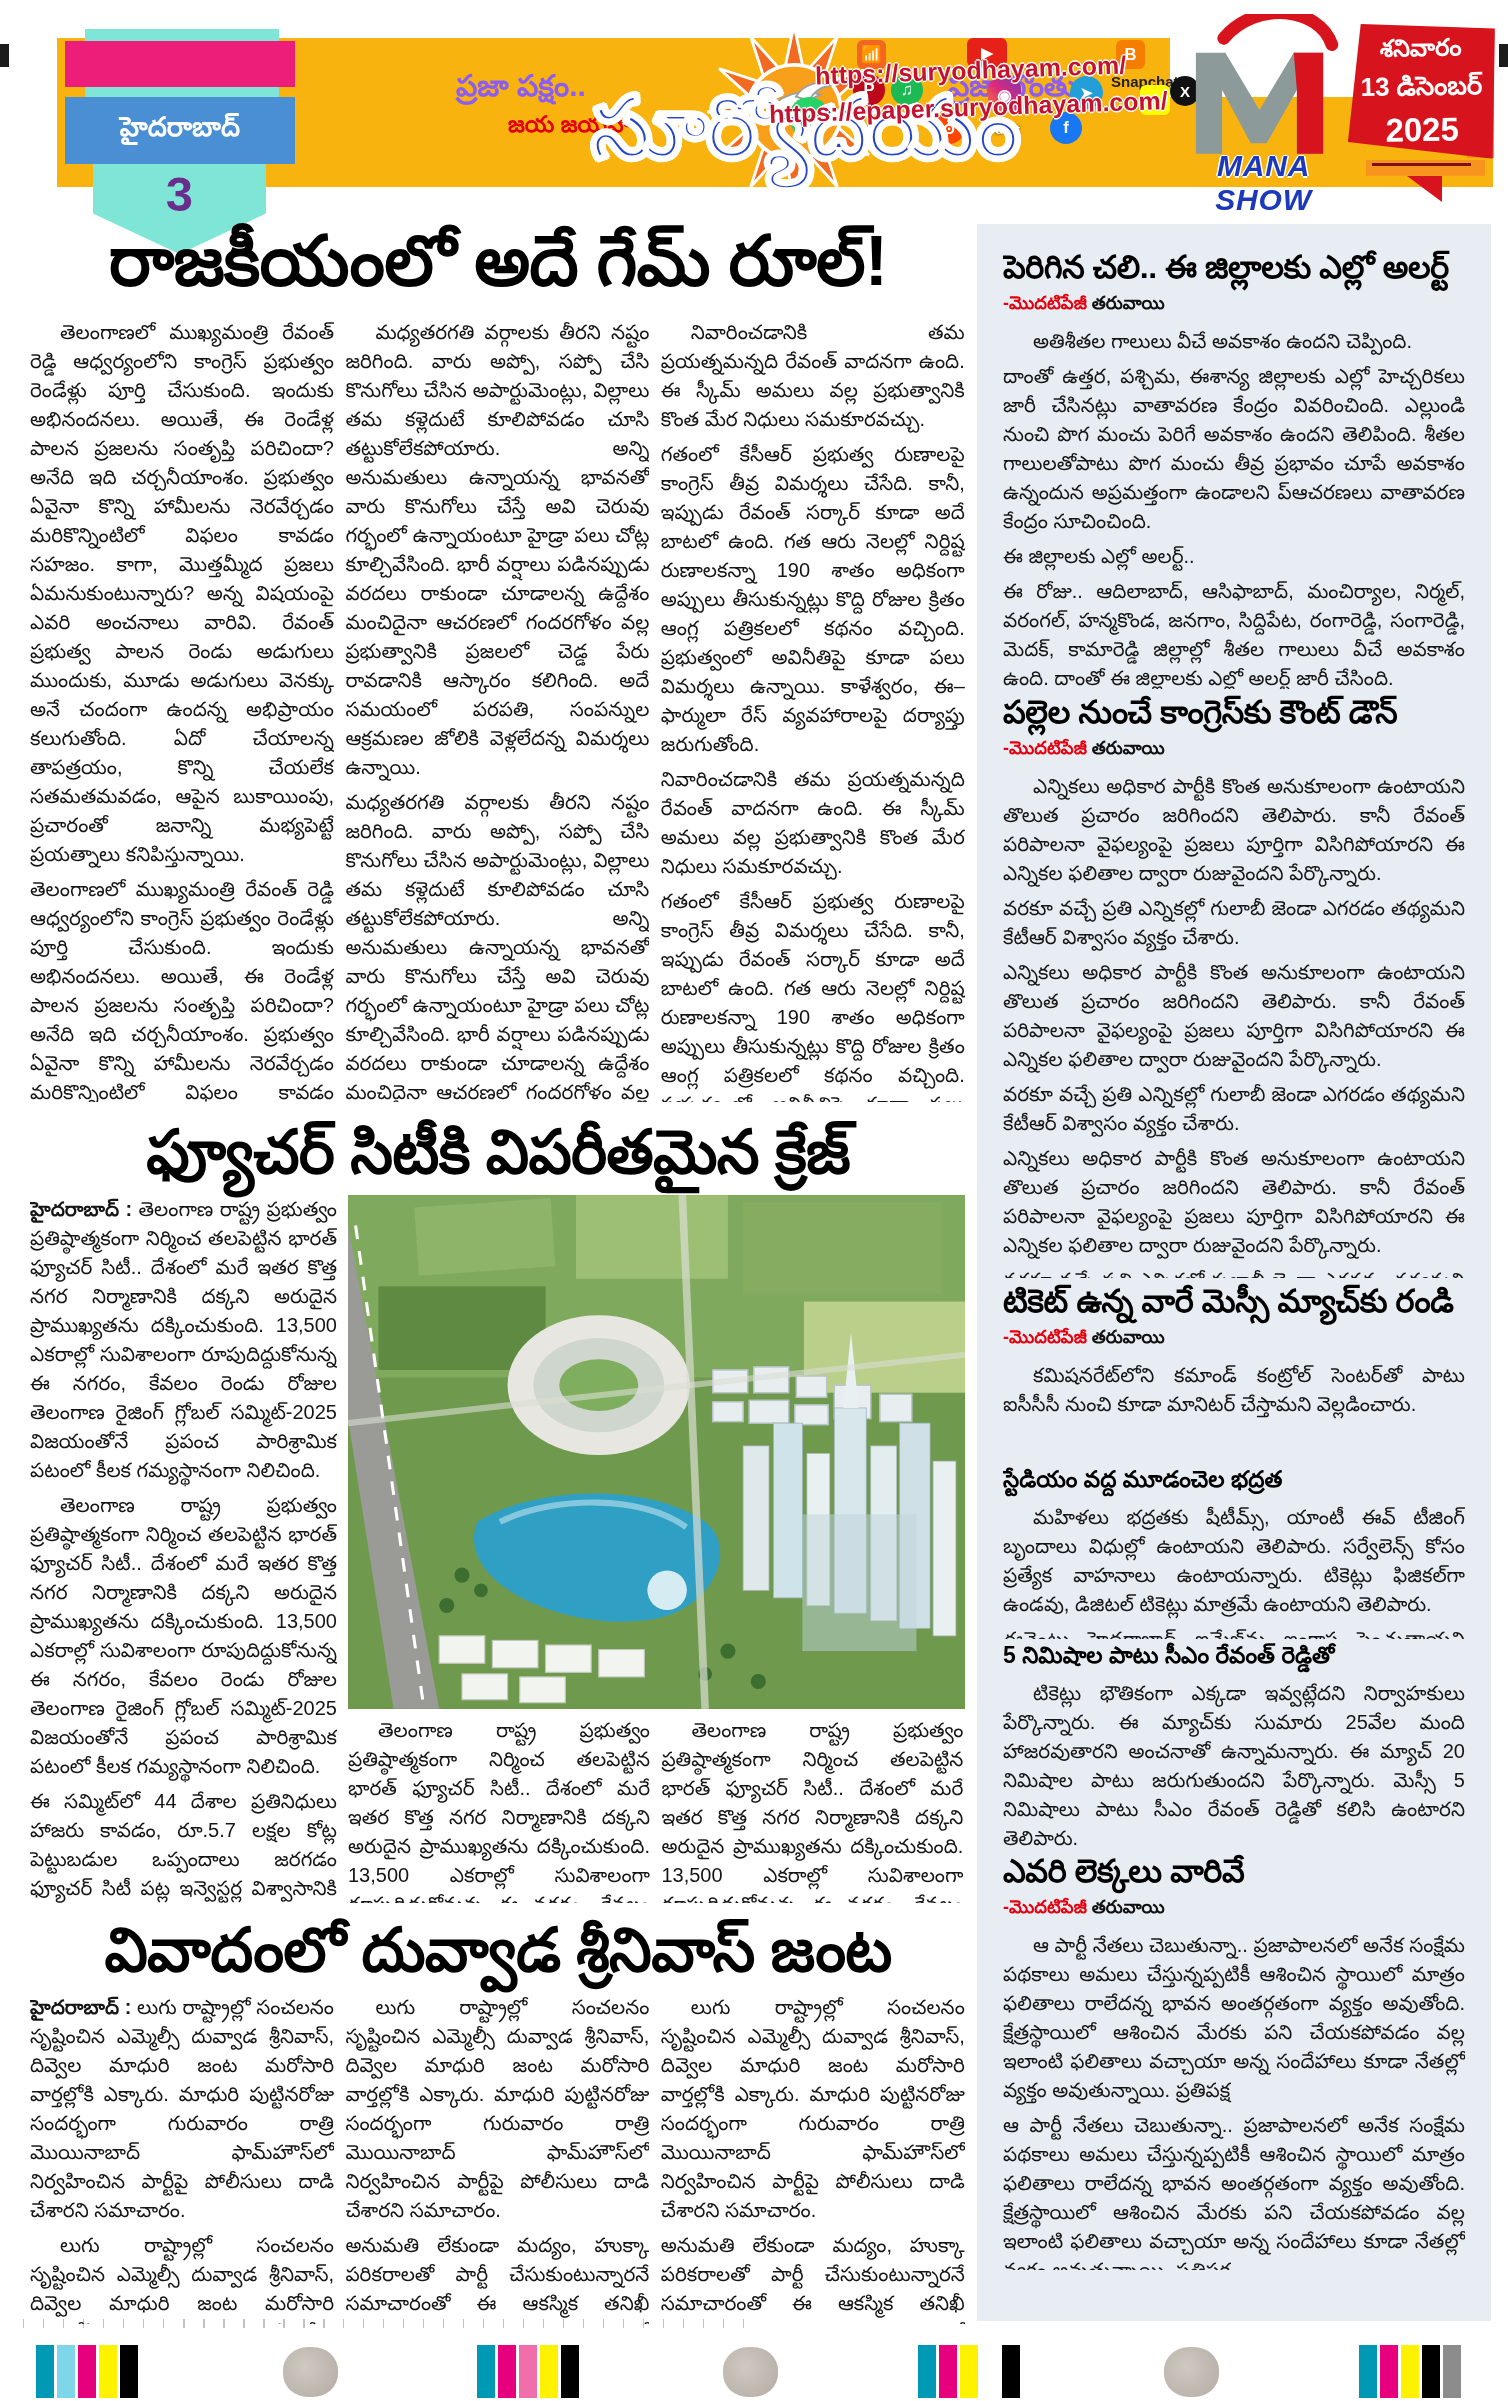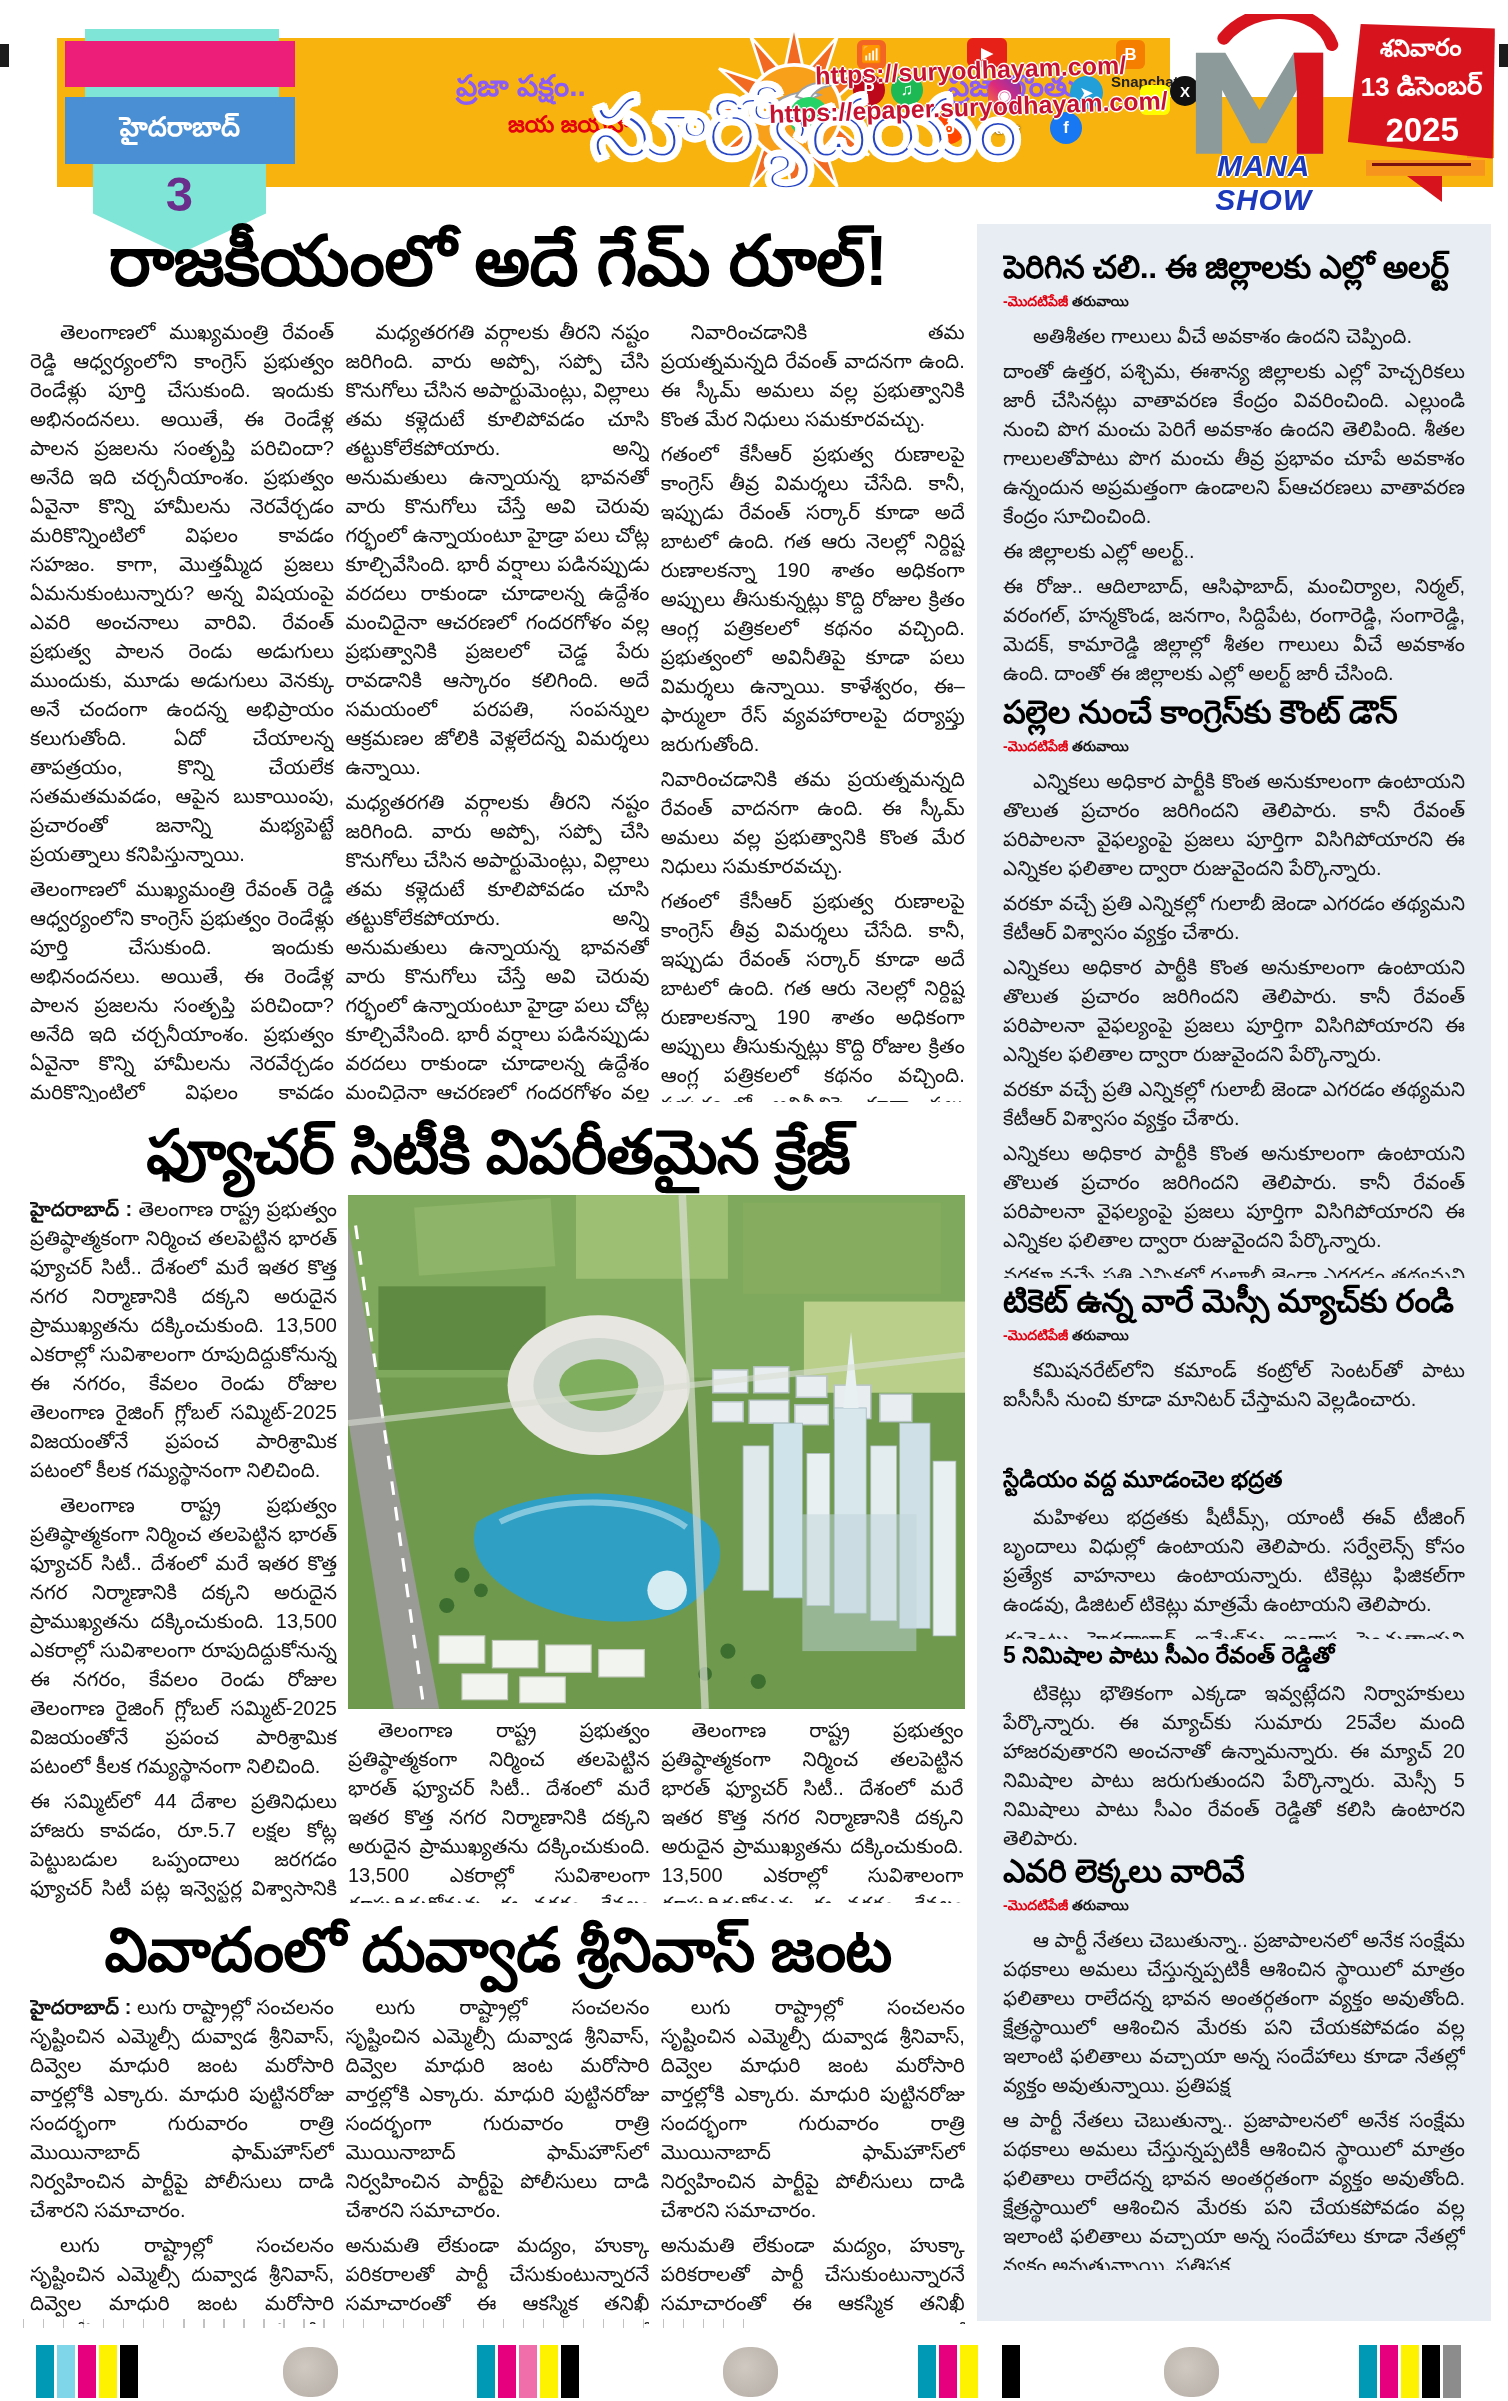--- a/index.html
+++ b/index.html
@@ -60,21 +60,21 @@
   .col{overflow:hidden;text-align:justify;}
   .col p, .flow p{font-size:20px;line-height:29px;margin:0 0 6px;color:#151515;text-align:justify;}
   .flow p:first-child{text-indent:30px;}
   .dateline{font-weight:bold;}
   
   .sidebar{position:absolute;left:977px;top:224px;width:514px;height:2097px;background:#E8EDF3;
            box-sizing:border-box;padding:20px 26px;}
   .sb-section{overflow:hidden;}
   .sb-head{font-size:32px;font-weight:bold;color:#000;line-height:1.15;margin:4.6px 0 7.6px;letter-spacing:-0.4px;}
   .sb-subhead{font-size:23px;font-weight:bold;color:#000;margin:3px 0 4.6px;}
-  .byline{font-size:14px;font-weight:bold;margin:0 0 9px;}
+  .byline{font-size:18px;font-weight:bold;margin:0 0 9px;}
   .byline .by-red{color:#E3000F;}
   
   .news-image{position:absolute;left:348px;top:1195px;width:617px;height:514px;overflow:hidden;background:#5c8a46;}
   
   .marks-row{position:absolute;left:0;top:2345px;width:1508px;height:55px;}
   .swatch-group{position:absolute;top:0;height:53px;display:flex;gap:3px;}
   .swatch-group span{display:block;width:18px;height:53px;}
   .gray-oval{position:absolute;top:1.5px;width:55px;height:50px;border-radius:46%;
              background:radial-gradient(circle at 40% 40%, #cfc9c2, #b3aba3);}
   .scribble{position:absolute;left:23px;top:2319px;width:730px;height:9px;opacity:.45;

